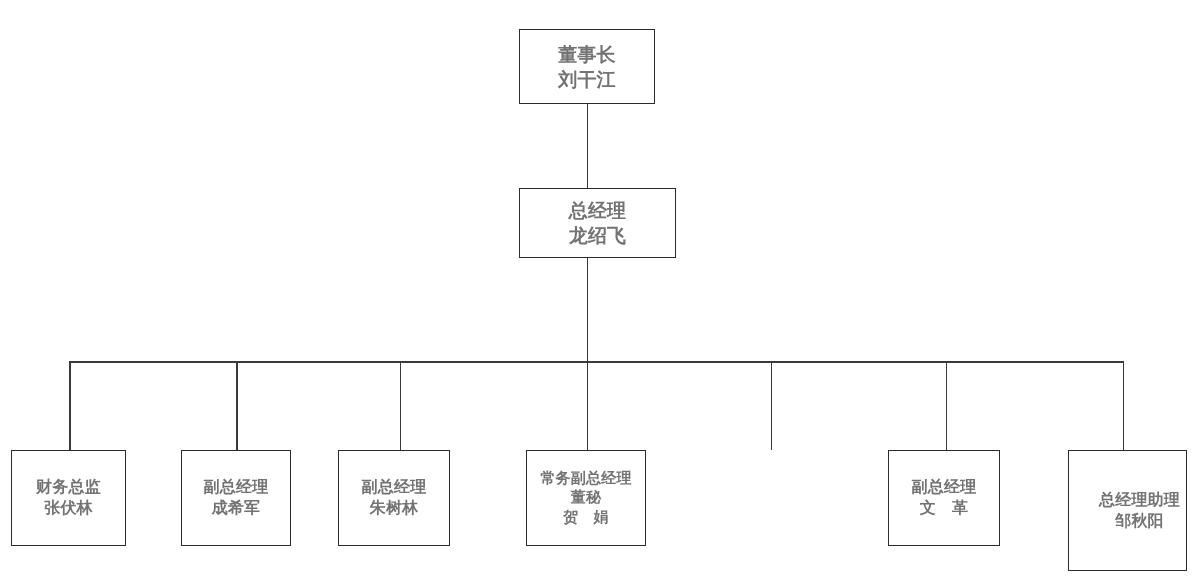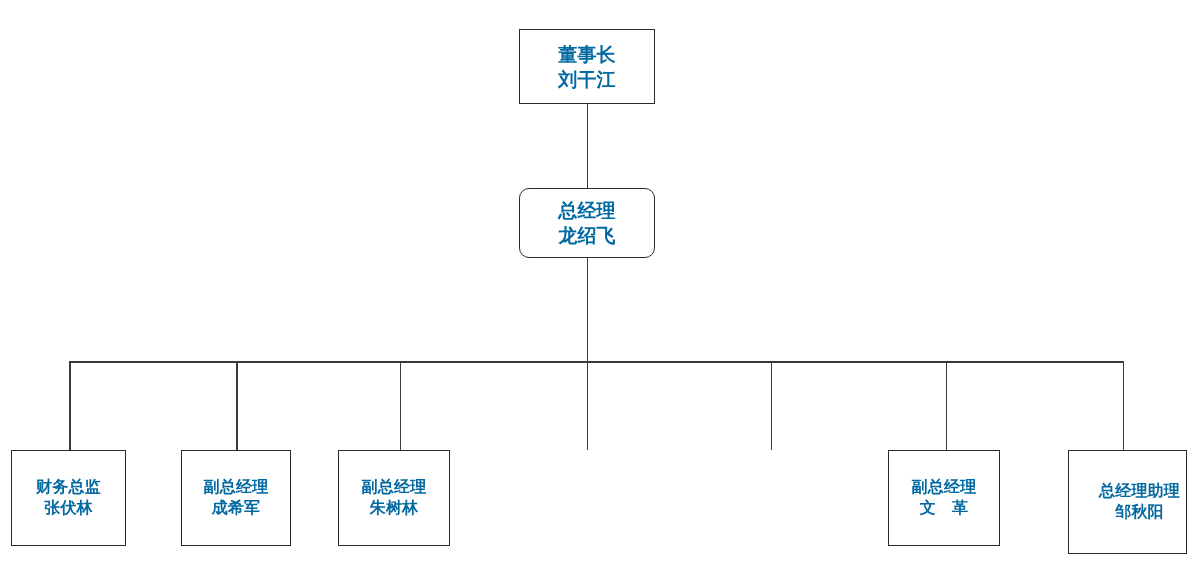--- a/index.html
+++ b/index.html
@@ -23,21 +23,21 @@
     background: #ffffff;
     display: flex;
     flex-direction: column;
     align-items: center;
     justify-content: center;
     z-index: 3;
   }
   .node-line {
     display: block;
     font-weight: bold;
-    color: #0369a1;
+    color: #737373;
     line-height: 1.30;
     white-space: pre;
     text-align: center;
     letter-spacing: 0.2px;
   }
   .node-box.top .node-line { font-size: 19px; }
   .node-box.mid .node-line { font-size: 19px; }
   .node-box.leaf .node-line { font-size: 16px; }
   .node-box.leaf.tri .node-line { font-size: 15px; }
 
@@ -66,45 +66,50 @@
   <div class="connector v" style="left:586.5px; top:361px; height:89px;"></div>
   <div class="connector v" style="left:770.5px; top:361px; height:89px;"></div>
   <div class="connector v" style="left:945.5px; top:361px; height:89px;"></div>
   <div class="connector v" style="left:1122.5px; top:361px; height:89px;"></div>
 
   <div class="node-box top" style="left:519px; top:29px; width:136px; height:75px;">
     <span class="node-line">董事长</span>
     <span class="node-line">刘干江</span>
   </div>
 
-  <div class="node-box mid" style="left:519px; top:188px; width:136px; height:70px;border-radius:10px;">
+  <div class="node-box mid" style="left:519px; top:188px; width:157px; height:70px;">
     <span class="node-line">总经理</span>
     <span class="node-line">龙绍飞</span>
   </div>
 
   <div class="node-box leaf" style="left:11px; top:450px; width:115px; height:96px;font-family:Liberation Serif, serif;">
     <span class="node-line">财务总监</span>
     <span class="node-line">张伏林</span>
   </div>
 
   <div class="node-box leaf" style="left:181px; top:450px; width:110px; height:96px;">
     <span class="node-line">副总经理</span>
     <span class="node-line">成希军</span>
   </div>
 
   <div class="node-box leaf" style="left:338px; top:450px; width:112px; height:96px;">
     <span class="node-line">副总经理</span>
     <span class="node-line">朱树林</span>
   </div>
 
+  <div class="node-box leaf tri" style="left:526px; top:450px; width:120px; height:96px;">
+    <span class="node-line">常务副总经理</span>
+    <span class="node-line">董秘</span>
+    <span class="node-line">贺　娟</span>
+  </div>
 
 
   <div class="node-box leaf" style="left:888px; top:450px; width:112px; height:96px;">
     <span class="node-line">副总经理</span>
     <span class="node-line">文　革</span>
   </div>
 
-  <div class="node-box leaf" style="left:1068px; top:450px; width:119px; height:104px;padding-left:24px;">
+  <div class="node-box leaf" style="left:1068px; top:450px; width:119px; height:121px;padding-left:24px;">
     <span class="node-line">总经理助理</span>
     <span class="node-line">邹秋阳</span>
   </div>
 
 </div>
 
 </body></html>

